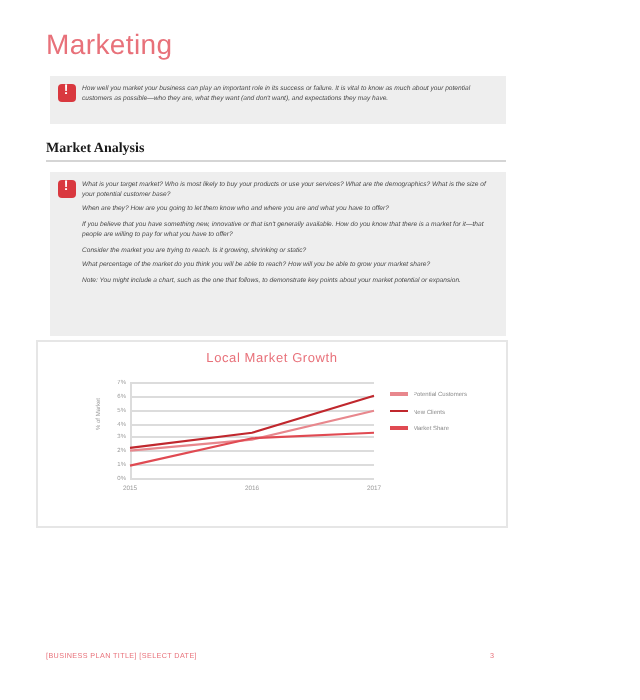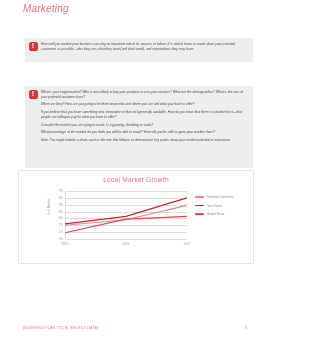--- a/index.html
+++ b/index.html
@@ -4,24 +4,23 @@
 <style>
   html,body{margin:0;padding:0;}
   body{
     width:270px;height:350px;background:#ffffff;
     font-family:"Liberation Sans",sans-serif;
     overflow:hidden;position:relative;
   }
   .page{position:absolute;inset:0;background:#fff;}
 
   .doc-title{
-    position:absolute;left:23px;top:3px;
-    font-size:10px;color:#e8717a;letter-spacing:.2px;
+    position:absolute;left:23px;top:14px;
+    font-size:14px;color:#e8717a;letter-spacing:.2px;
     font-family:"Liberation Sans",sans-serif;
-    font-style:italic;
   }
 
   .callout{
     position:absolute;background:#eeeeee;
     box-sizing:border-box;padding:4px 6px 4px 16px;
   }
   .callout.one{left:25px;top:38px;width:228px;height:24px;}
   .callout.two{left:25px;top:86px;width:228px;height:82px;}
 
   .alert-icon{
@@ -92,20 +91,21 @@
 
 <div class="page">
 
   <div class="doc-title">Marketing</div>
 
   <div class="callout one">
     <span class="alert-icon"></span>
     <p class="c-text">How well you market your business can play an important role in its success or failure. It is vital to know as much about your potential customers as possible—who they are, what they want (and don't want), and expectations they may have.</p>
   </div>
 
+  <div class="sec-head">Market Analysis</div>
 
   <div class="callout two">
     <span class="alert-icon"></span>
     <p class="c-text">What is your target market? Who is most likely to buy your products or use your services? What are the demographics? What is the size of your potential customer base?</p>
     <p class="c-text">When are they? How are you going to let them know who and where you are and what you have to offer?</p>
     <p class="c-text">If you believe that you have something new, innovative or that isn't generally available. How do you know that there is a market for it—that people are willing to pay for what you have to offer?</p>
     <p class="c-text">Consider the market you are trying to reach. Is it growing, shrinking or static?</p>
     <p class="c-text">What percentage of the market do you think you will be able to reach? How will you be able to grow your market share?</p>
     <p class="c-text">Note: You might include a chart, such as the one that follows, to demonstrate key points about your market potential or expansion.</p>
   </div>

